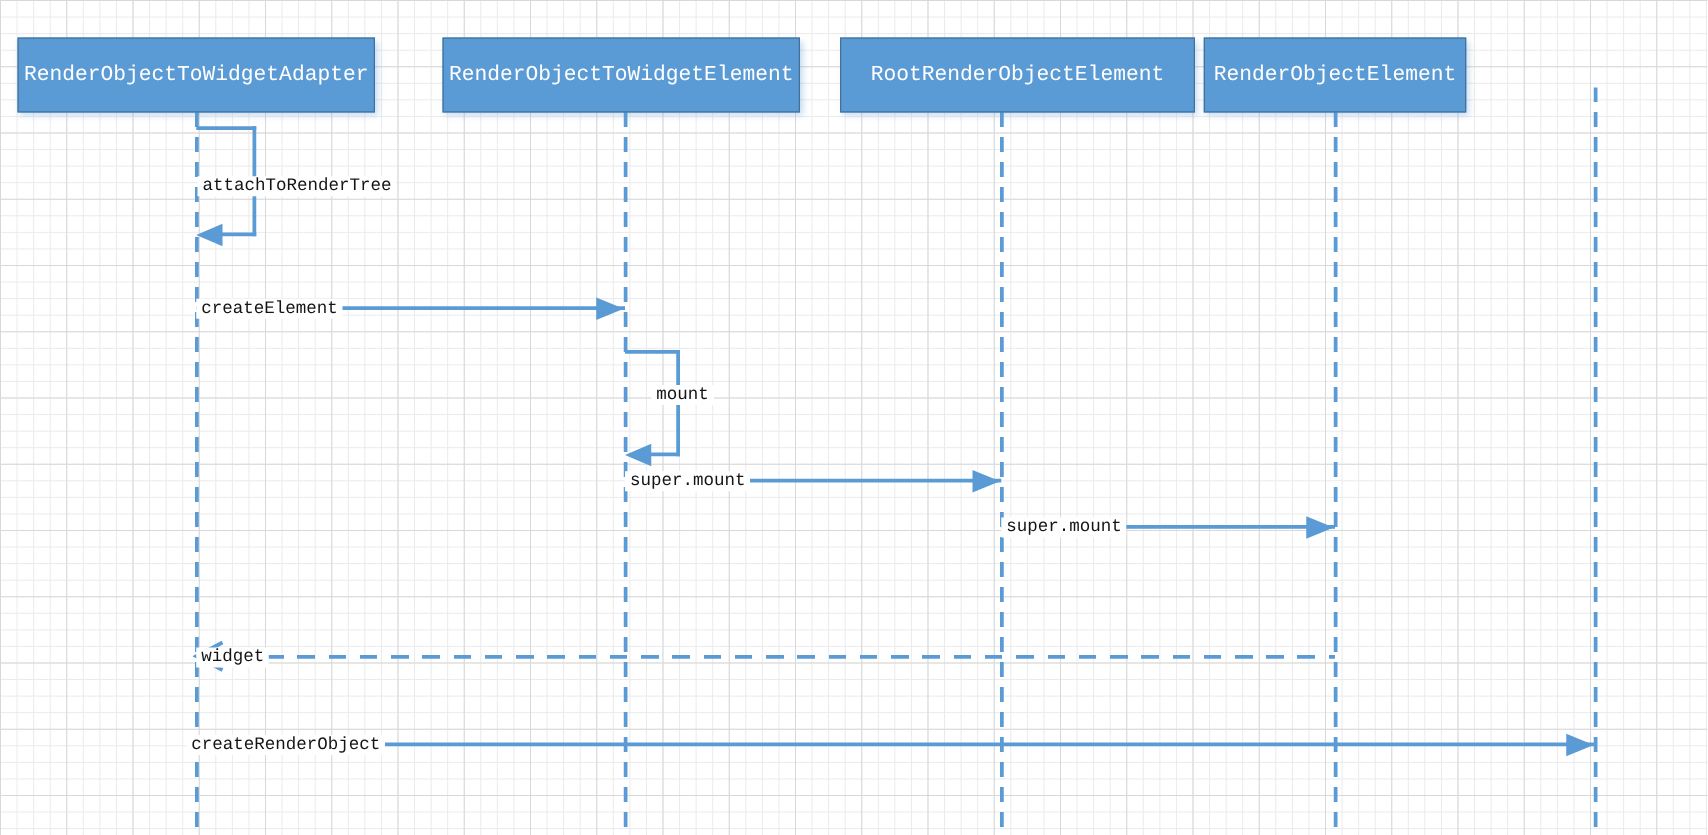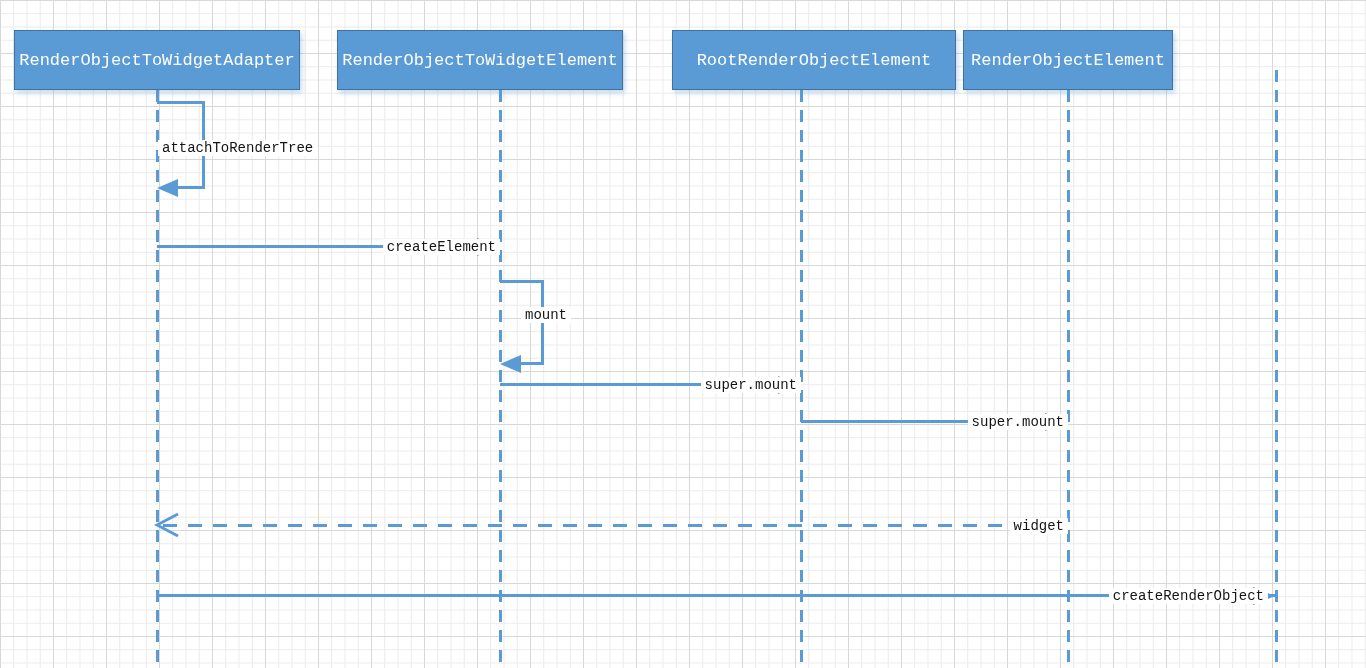--- a/index.html
+++ b/index.html
@@ -53,21 +53,21 @@
     border-top:9px solid transparent;border-bottom:9px solid transparent;
     border-left:22px solid var(--accent);
   }
   .arr-left{
     position:absolute;width:0;height:0;z-index:3;
     border-top:9px solid transparent;border-bottom:9px solid transparent;
     border-right:21px solid var(--accent);
   }
   .open-arrow{position:absolute;z-index:3;color:var(--accent);}
   .label-center{
-    position:absolute;height:24px;display:flex;align-items:center;justify-content:flex-end;
+    position:absolute;height:24px;display:flex;align-items:center;justify-content:flex-start;
     z-index:4;pointer-events:none;
   }
   .label-center span,.label-free span{
     background:var(--background);color:var(--message-text);
     font-size:14px;padding:0 4px;white-space:nowrap;
   }
   .label-free{position:absolute;z-index:4;}
 </style>
 </head>
 <body>
@@ -76,21 +76,21 @@
 
   <div class="lifeline" style="left:155.5px"></div>
   <div class="lifeline" style="left:498.5px"></div>
   <div class="lifeline" style="left:799.5px"></div>
   <div class="lifeline" style="left:1066.5px"></div>
   <div class="lifeline" style="left:1274.5px"></div>
 
   <div class="actor" style="left:14px;width:286px">
     <span>RenderObjectToWidgetAdapter</span>
   </div>
-  <div class="actor" style="left:337px;width:286px">
+  <div class="actor" style="left:354px;width:286px">
     <span>RenderObjectToWidgetElement</span>
   </div>
   <div class="actor" style="left:672px;width:284px">
     <span>RootRenderObjectElement</span>
   </div>
   <div class="actor" style="left:963px;width:210px">
     <span>RenderObjectElement</span>
   </div>
 
   <div class="msg">

